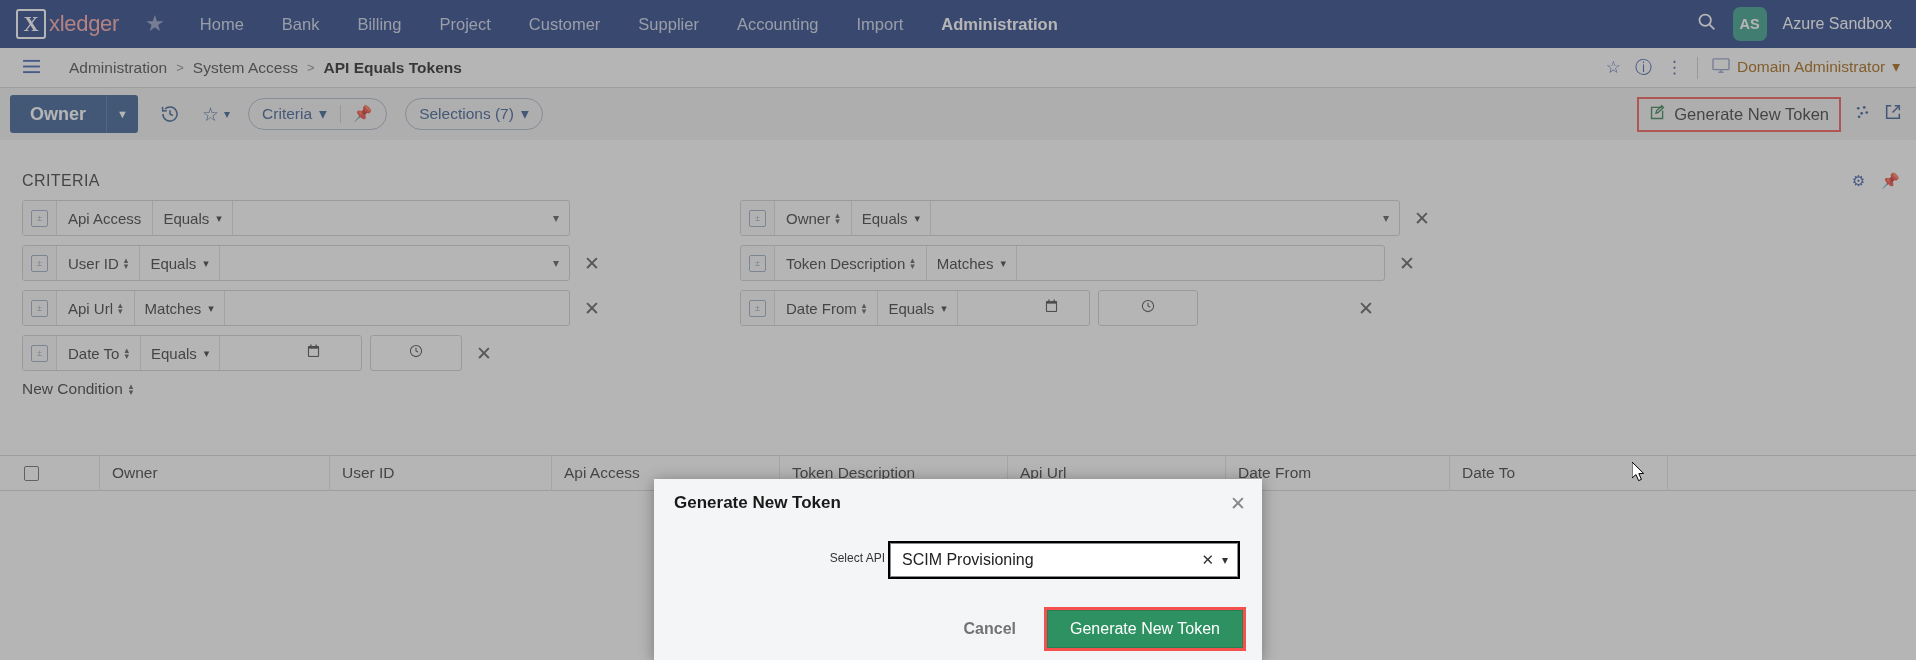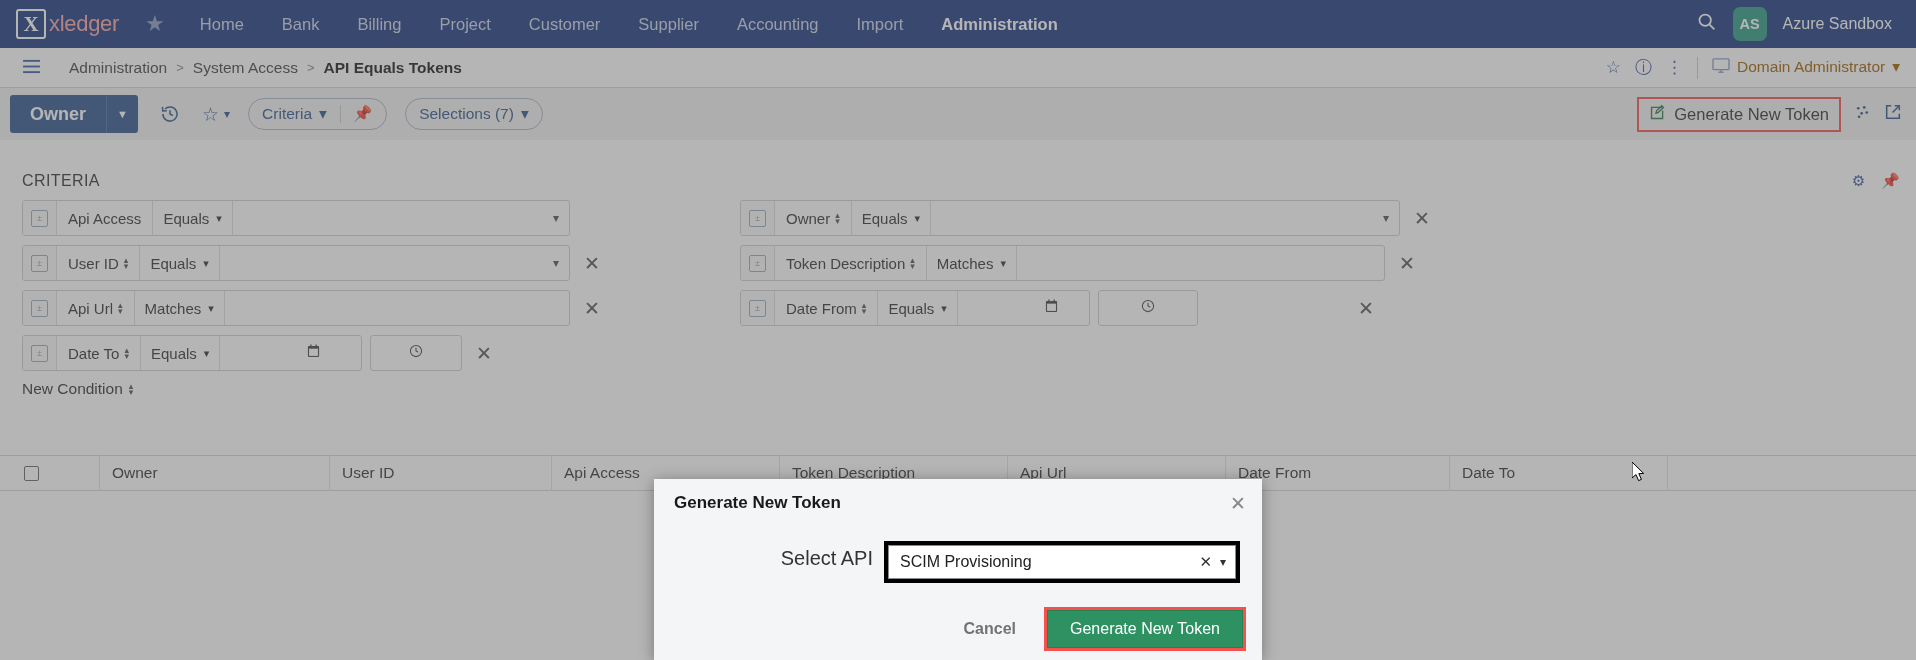--- a/index.html
+++ b/index.html
@@ -148,22 +148,22 @@
   
   .modal {
     position:absolute; left:654px; top:479px; width:608px; height:181px;
     background:#f4f5f7; box-shadow:0 2px 14px rgba(0,0,0,0.35); z-index:50;
     display:flex; flex-direction:column;
   }
   .modal-hdr { height:48px; display:flex; align-items:center; padding:0 16px 0 20px; }
   .modal-title { font-size:17px; font-weight:bold; color:#1a1a1a; }
   .modal-x { margin-left:auto; color:#888; font-size:19px; line-height:1; }
   .modal-body { flex:1; display:flex; align-items:flex-start; padding:14px 22px 0 0; }
-  .sel-label { width:248px; text-align:right; font-size:20px; color:#333; padding-right:11px; line-height:34px; }
-  .sel-wrap { border:4px solid #000000; }
+  .sel-label { width:248px; text-align:right; font-size:12px; color:#333; padding-right:3px; line-height:34px; }
+  .sel-wrap { border:2px solid #000000; }
   .sel-box {
     width:348px; height:34px; background:#fff; border:1px solid #8a8a8a;
     display:flex; align-items:center; padding:0 9px 0 11px; font-size:16px; color:#222;
   }
   .sel-icons { margin-left:auto; display:flex; align-items:center; gap:8px; color:#333; font-size:15px; }
   .modal-foot { height:62px; display:flex; align-items:center; justify-content:flex-end; padding-right:16px; gap:18px; }
   .cancel-btn { font-size:16px; font-weight:bold; color:#737373; padding:6px 10px; }
   .gen-wrap { border:3px solid #f4514f; }
   .gen-btn {
     background:#2e9161; color:#fff; font-size:16px; padding:9px 22px; border:1px solid #278054;

